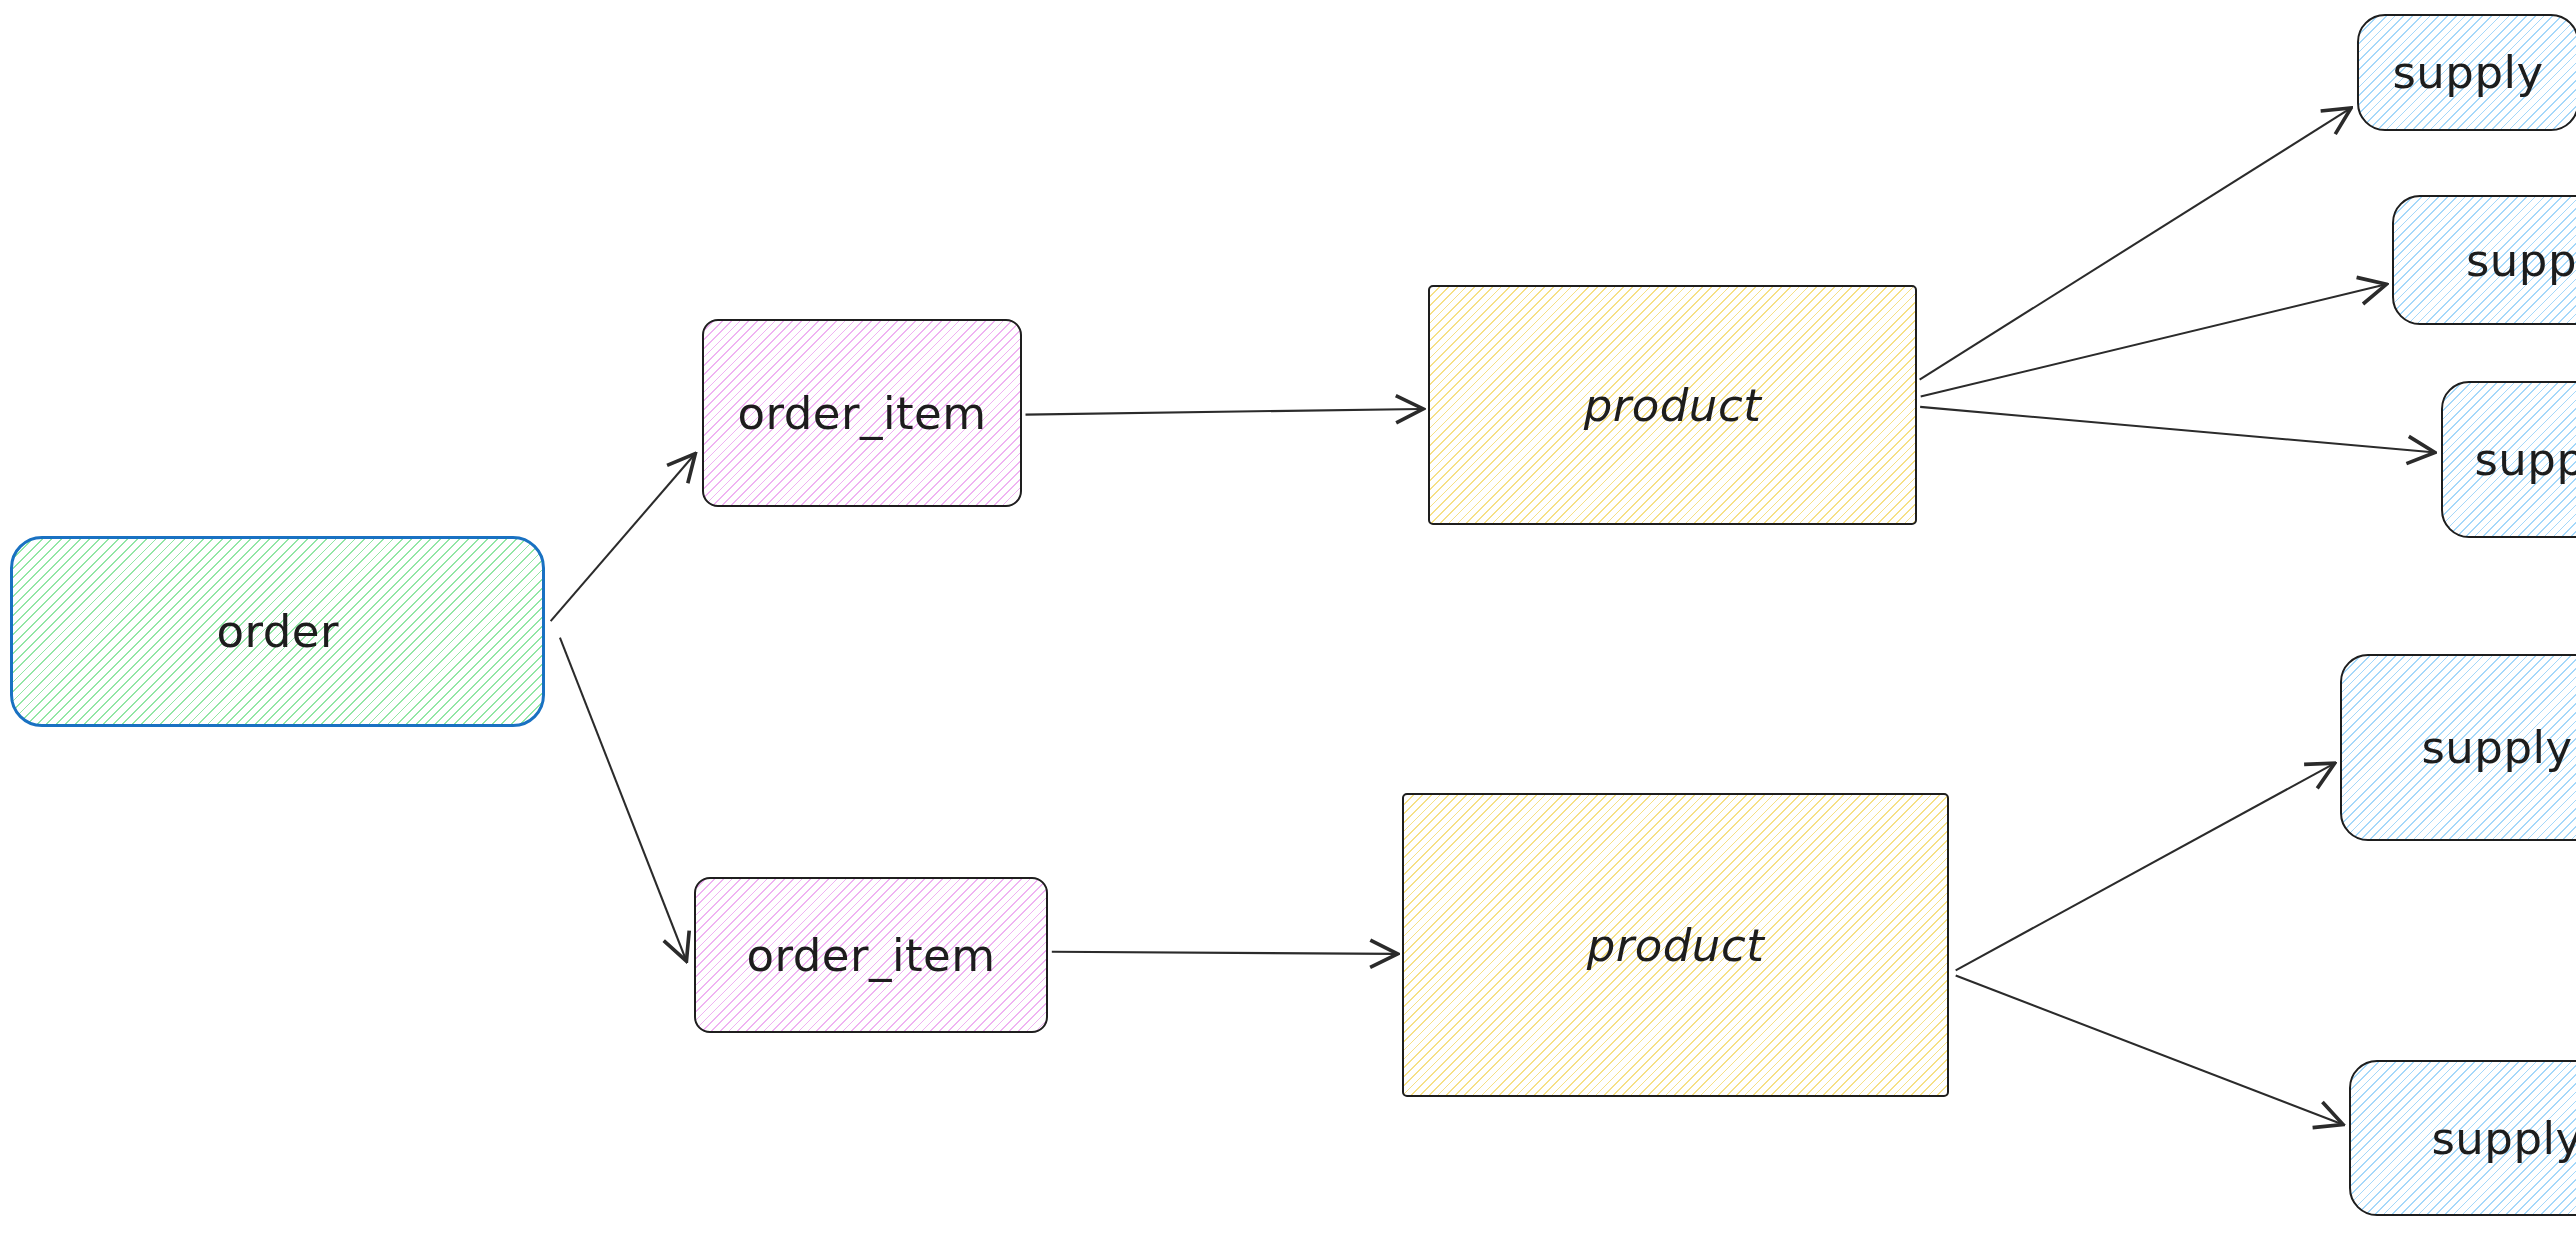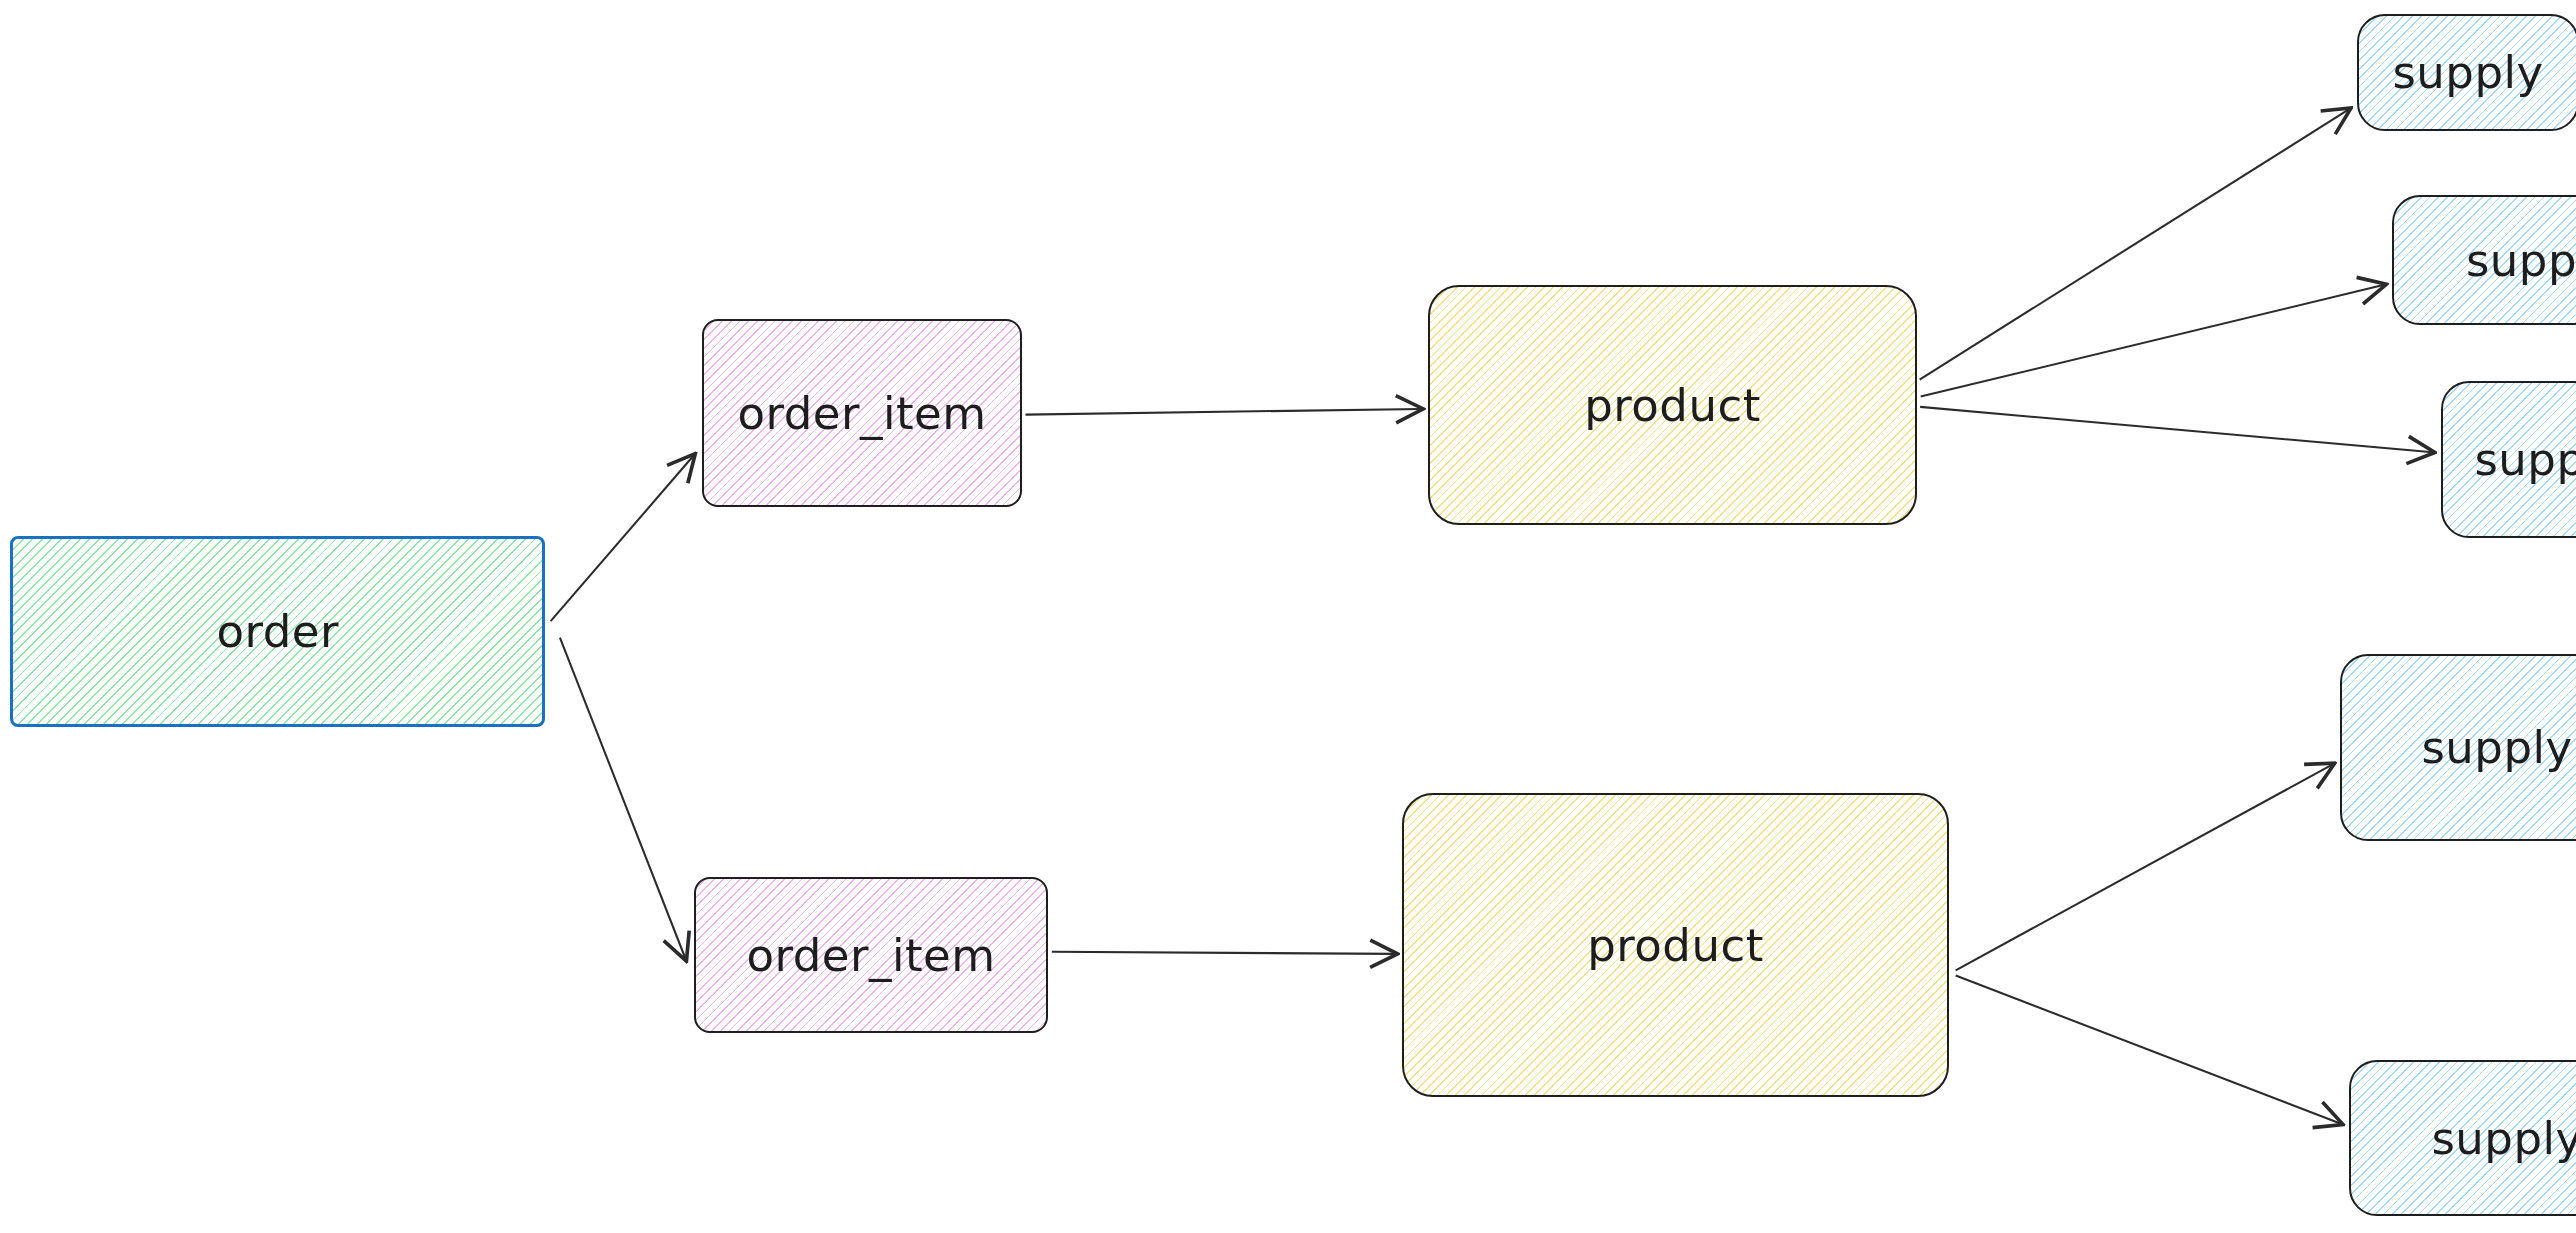--- a/index.html
+++ b/index.html
@@ -25,33 +25,34 @@
     background-color: #ffffff;
     color: #1d1d1d;
     font-size: 45px;
     letter-spacing: 0.5px;
     white-space: nowrap;
   }
   .node .label { pointer-events: none; }
   
   .c-green {
     border: 3.6px solid #1971c2;
-    border-radius: 8px;
+    border-radius: 32px;
     background-image: repeating-linear-gradient(135deg,
       #92e6a5 0px, #92e6a5 1.3px, transparent 1.3px, transparent 6.7px);
   }
   .c-purple {
     border-radius: 16px;
     background-image: repeating-linear-gradient(135deg,
       #efb3f2 0px, #efb3f2 1.2px, transparent 1.2px, transparent 6.2px);
   }
   .c-yellow {
-    border-radius: 31px;
+    border-radius: 5px;
     background-image: repeating-linear-gradient(135deg,
       #f6e086 0px, #f6e086 1.2px, transparent 1.2px, transparent 6.2px);
+    font-style: italic;
   }
   .c-blue {
     border-radius: 28px;
     background-image: repeating-linear-gradient(135deg,
       #a5d8fa 0px, #a5d8fa 1.2px, transparent 1.2px, transparent 6.2px);
   }
   .arrows {
     position: absolute;
     left: 0;
     top: 0;

